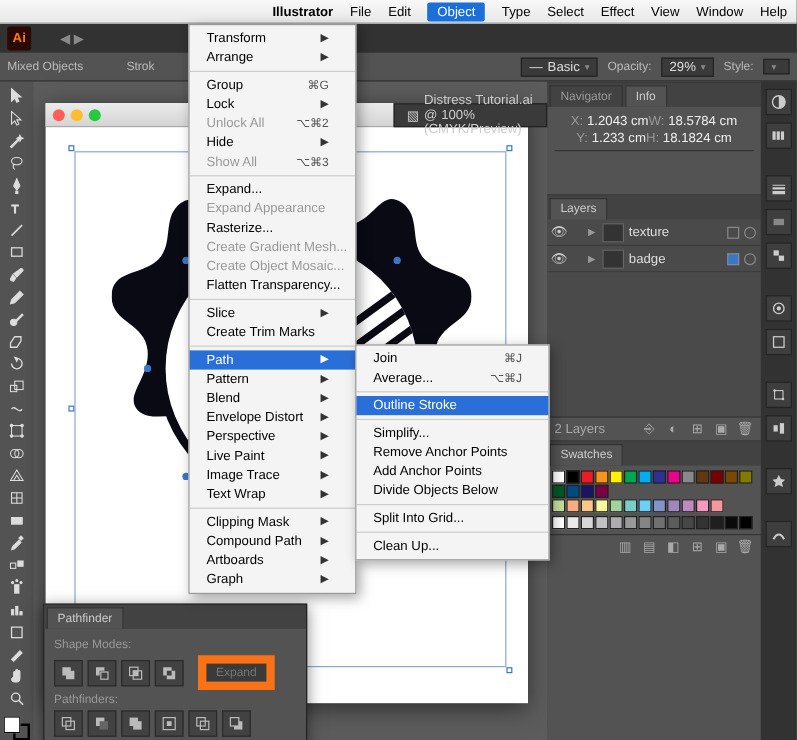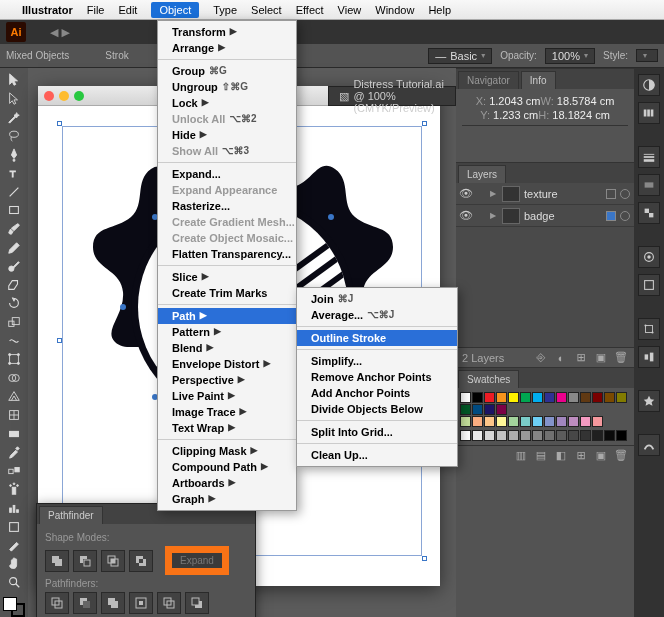--- a/index.html
+++ b/index.html
@@ -1,19 +1,19 @@
 <!DOCTYPE html>
 <html><head>
 <meta charset="utf-8">
 <style>
 * { margin: 0; padding: 0; box-sizing: border-box; font-family: -apple-system, "Lucida Grande", sans-serif; font-size: 11px; user-select: none; }
 body { background: #4a4a4a; width: 664px; height: 617px; overflow: hidden; position: relative; }
 
 
-.mac-menubar { height: 20px; background: linear-gradient(#f8f8f8, #e8e8e8); display: flex; align-items: center; padding: 0 8px; gap: 14px; color: #000; border-bottom: 1px solid #aaa; }
+.mac-menubar { height: 20px; background: linear-gradient(#f8f8f8, #e8e8e8); display: flex; align-items: center; padding: 0 8px; gap: 14px; color: #000; border-bottom: 1px solid #aaa; justify-content: flex-end; }
 .mac-menubar .apple { font-size: 13px; }
 .mac-menubar span { cursor: default; }
 .mac-menubar .app-name { font-weight: bold; }
 .mac-menubar .open { background: #1a6fd8; color: #fff; padding: 2px 8px; border-radius: 2px; }
 
 
 .app-area { position: absolute; top: 20px; left: 0; right: 0; bottom: 0; background: #535353; }
 .app-top { height: 24px; background: #323232; display: flex; align-items: center; padding: 0 6px; gap: 24px; }
 .ai-logo { width: 20px; height: 20px; background: #2a0a00; display: flex; align-items: center; justify-content: center; color: #ff7c00; font-weight: bold; font-size: 11px; border-radius: 2px; }
 .tab-arrows { color: #888; display: flex; gap: 4px; }
@@ -77,21 +77,21 @@
 .sel-handles { position: absolute; inset: -3px; }
 .sel-handles .h { position: absolute; width: 5px; height: 5px; background: #fff; border: 1px solid #3a76c7; }
 .sel-handles .h.tl { top: -3px; left: -3px; } .sel-handles .h.tm { top: -3px; left: 50%; margin-left: -3px; }
 .sel-handles .h.tr { top: -3px; right: -3px; } .sel-handles .h.ml { top: 50%; left: -3px; margin-top: -3px; }
 .sel-handles .h.mr { top: 50%; right: -3px; margin-top: -3px; } .sel-handles .h.bl { bottom: -3px; left: -3px; }
 .sel-handles .h.bm { bottom: -3px; left: 50%; margin-left: -3px; } .sel-handles .h.br { bottom: -3px; right: -3px; }
 .badge-art { position: absolute; top: 30px; left: 30px; width: 300px; height: 300px; }
 
 
 .menu { position: absolute; background: #f4f4f4; border: 1px solid #999; box-shadow: 3px 3px 10px rgba(0,0,0,.35); padding: 3px 0; z-index: 100; }
-.menu-item { padding: 2px 22px 2px 14px; color: #000; display: flex; justify-content: flex-start; gap: 4px; white-space: nowrap; font-size: 11px; font-weight: bold; }
+.menu-item { padding: 2px 22px 2px 14px; color: #000; display: flex; justify-content: space-between; gap: 4px; white-space: nowrap; font-size: 11px; }
 .menu-item.disabled { color: #999; }
 .menu-item .sc { color: #555; font-size: 10px; }
 .menu-item .arrow { color: #333; font-size: 9px; }
 .menu-item.hl { background: #2a6fd8; color: #fff; }
 .menu-item.hl .arrow, .menu-item.hl .sc { color: #fff; }
 .menu-sep { height: 1px; background: #ccc; margin: 3px 0; }
 .object-menu { top: 20px; left: 157px; width: 140px; }
 .path-submenu { top: 287px; left: 296px; width: 162px; }
 
 
@@ -133,21 +133,21 @@
     <span style="width:20px"></span>
     <span class="label">Strok</span>
     <div class="sep-spacer"></div>
     <div class="ctrl-box">
         <span>—</span>
         <span>Basic</span>
         <span class="dd">▾</span>
       </div>
     <span class="label">Opacity:</span>
     <div class="ctrl-box">
-        <span>100%</span>
+        <span>29%</span>
         <span class="dd">▾</span>
       </div>
     <span class="label">Style:</span>
     <div class="ctrl-box" style="width:22px">
         <span class="dd">▾</span>
       </div>
   </div>
 
   <div class="tools-panel">
     <div class="tool-slot">
@@ -656,24 +656,20 @@
     <div class="menu-item">
       <span>Arrange</span>
       <span class="arrow">▶</span>
     </div>
     <div class="menu-sep"></div>
     <div class="menu-item">
       <span>Group</span>
       <span class="sc">⌘G</span>
     </div>
     <div class="menu-item">
-      <span>Ungroup</span>
-      <span class="sc">⇧⌘G</span>
-    </div>
-    <div class="menu-item">
       <span>Lock</span>
       <span class="arrow">▶</span>
     </div>
     <div class="menu-item disabled">
       <span>Unlock All</span>
       <span class="sc">⌥⌘2</span>
     </div>
     <div class="menu-item">
       <span>Hide</span>
       <span class="arrow">▶</span>

